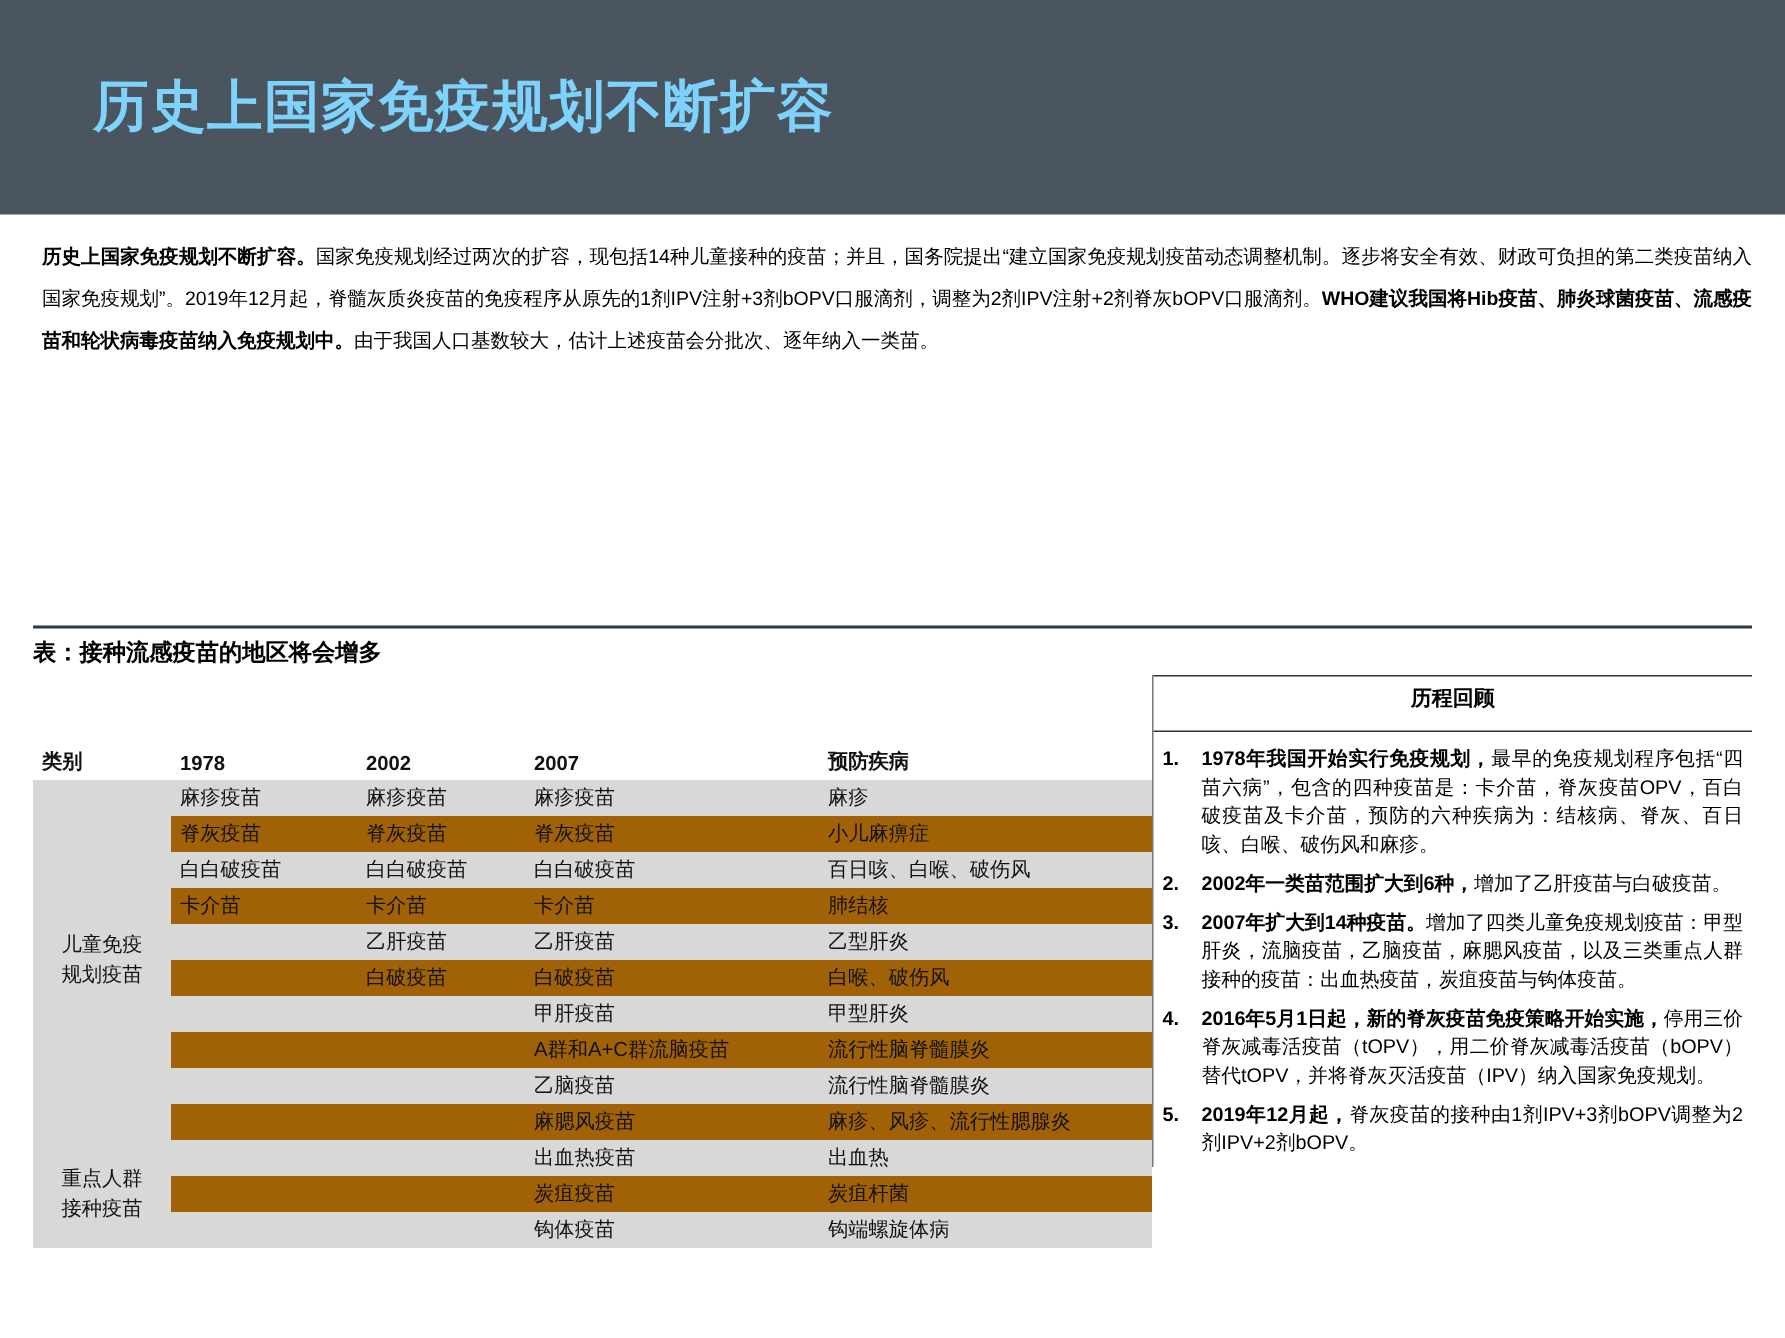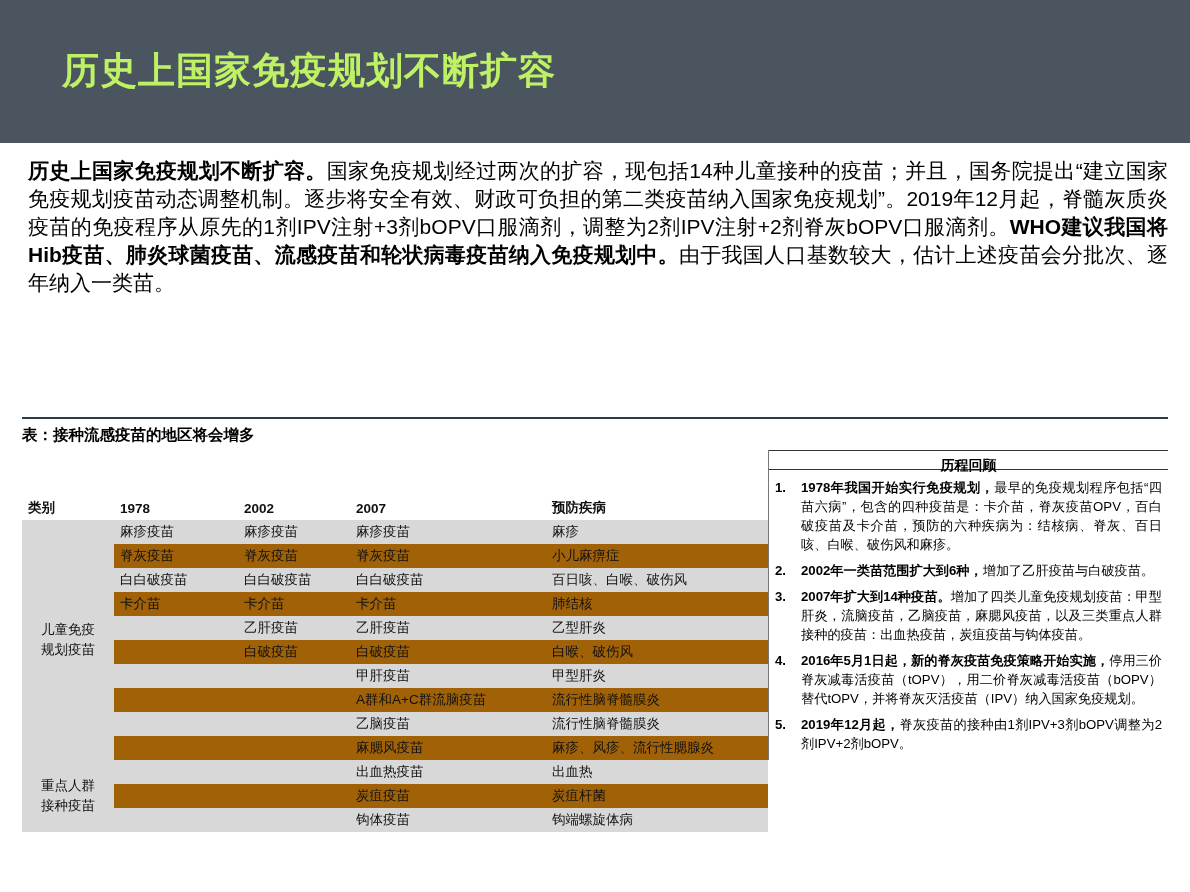--- a/index.html
+++ b/index.html
@@ -20,31 +20,31 @@
     position: absolute;
     left: 0; top: 0;
     width: 1190px; height: 143px;
     background: #4a555f;
   }
   .header-title {
     position: absolute;
     left: 62px; top: 46px;
     font-size: 37px;
     font-weight: bold;
-    color: #bef264;
+    color: #7dd3fc;
     letter-spacing: 1px;
     font-family: "Liberation Sans", sans-serif;
     text-align: center;
   }
   
   .body-text {
     position: absolute;
     left: 28px; top: 157px;
     width: 1140px;
-    font-size: 21px;
+    font-size: 13px;
     line-height: 28px;
     color: #000000;
     text-align: justify;
   }
   .body-text b { font-weight: bold; }
   .para2 {
     position: absolute;
     left: 28px; top: 320px;
     width: 1140px;
     font-size: 17.5px;
@@ -113,21 +113,21 @@
     left: 768px; top: 450px;
     width: 400px;
     border-left: 1px solid #777;
   }
   .rp-head {
     text-align: center;
     font-weight: bold;
     font-size: 14px;
     border-top: 1.5px solid #333;
     border-bottom: 1.5px solid #333;
-    height: 20px;
+    height: 38px;
     line-height: 28px;
   }
   .rp-body {
     padding: 8px 6px 0 6px;
   }
   .rp-item {
     display: flex;
     margin-bottom: 7px;
     font-size: 13.2px;
     line-height: 19px;

